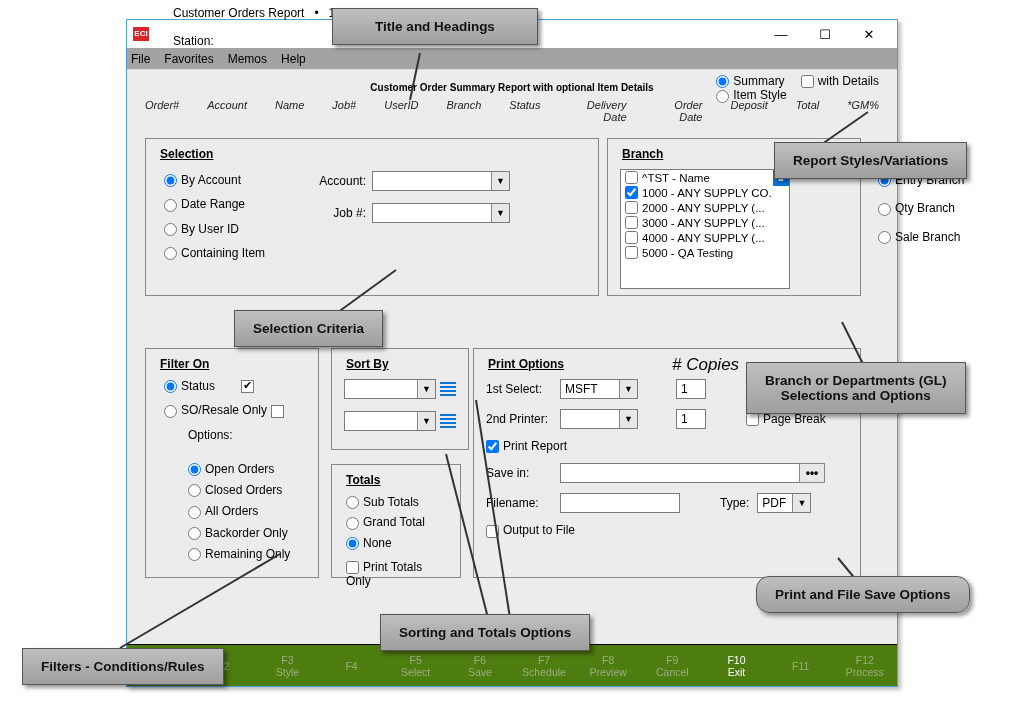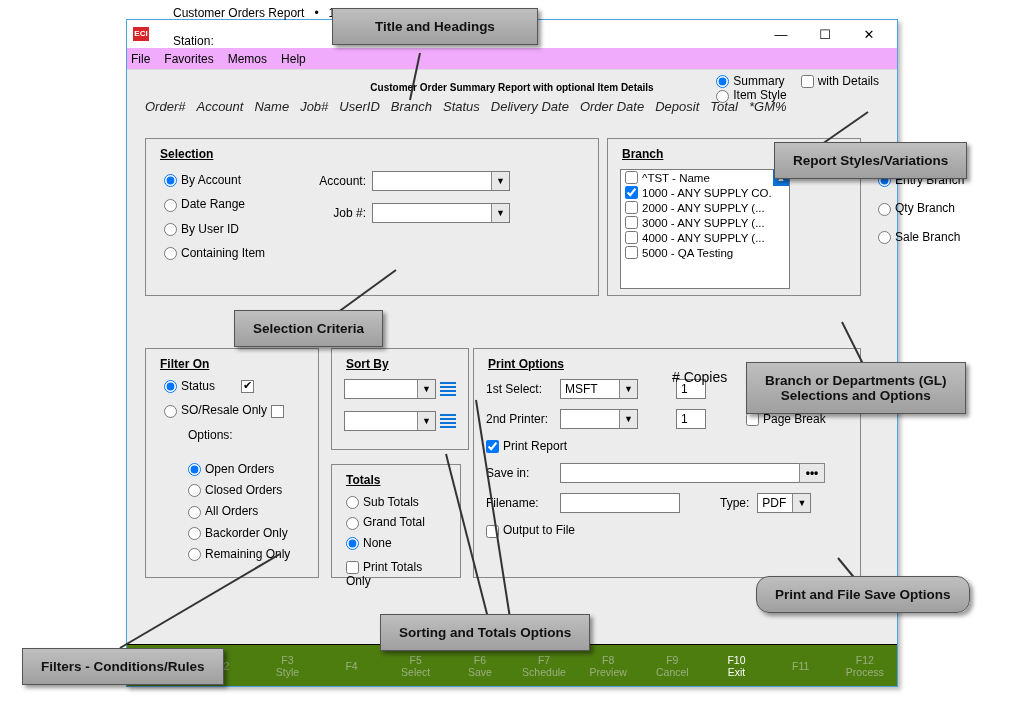--- a/index.html
+++ b/index.html
@@ -47,41 +47,41 @@
   .titlebar .grayblock { display:inline-block; width: 58px; height: 14px; background:#e5e5e5; vertical-align:middle;}
   .titlebar-controls { margin-left:auto; display:flex; gap:0;}
   .titlebar-controls div {
     width: 44px; height: 28px;
     display:flex; align-items:center; justify-content:center;
     font-size: 13px;
     cursor:pointer;
   }
   .menubar {
     height: 22px;
-    background: #f0abfc;
+    background: #a3a3a3;
     display:flex; align-items:center;
     padding: 0 4px;
     gap: 14px;
     border-bottom: 1px solid #dcdcdc;
   }
   .content {
     flex:1;
     position: relative;
     padding: 8px 18px 0 18px;
   }
   .heading-row { text-align:center; margin-top:4px; }
   .heading-title { font-weight:bold; font-size:10px; }
   .col-labels {
-    text-align:left;
+    text-align:right;
     margin-top:6px;
     font-style: italic;
-    font-size: 13px;
+    font-size: 11px;
     color: #222;
     display:flex;
-    gap: 11px;
+    gap: 28px;
   }
   .report-style-box {
     position:absolute;
     right: 18px; top: 4px;
     display:flex;
     align-items:flex-start;
     gap: 14px;
   }
   .radio-col label, .check-col label { display:block; font-size:12px; }
   input[type=radio], input[type=checkbox] { margin:0 4px 0 0; vertical-align:middle;}
@@ -163,21 +163,21 @@
   .hbars span { height:2px; background:#0a74da; border:1px solid #0a74da;}
   
   #grp-totals { left: 204px; top: 394px; width: 130px; height: 114px;}
   #grp-totals label { display:block; margin:2px 0 6px 2px;}
   #grp-totals .ptonly { margin-top:10px;}
 
   
   #grp-print { left: 346px; top: 278px; width: 388px; height: 230px;}
   #grp-print .prow { display:flex; align-items:center; margin: 4px 0 10px 0;}
   #grp-print .prow .lbl { width: 74px;}
-  #grp-print .copies-label { position:absolute; left: 198px; top: 20px; font-size:14px;}
+  #grp-print .copies-label { position:absolute; left: 198px; top: 6px; font-size:17px;font-style:italic;}
   .smallbox { width: 30px;}
   .browse-btn {
     display:inline-flex; align-items:center; justify-content:center;
     width:26px; height:20px;
     background:#e8e8e8; border:1px solid #888;
     font-weight:bold;
     margin-left:-1px;
   }
 
   

